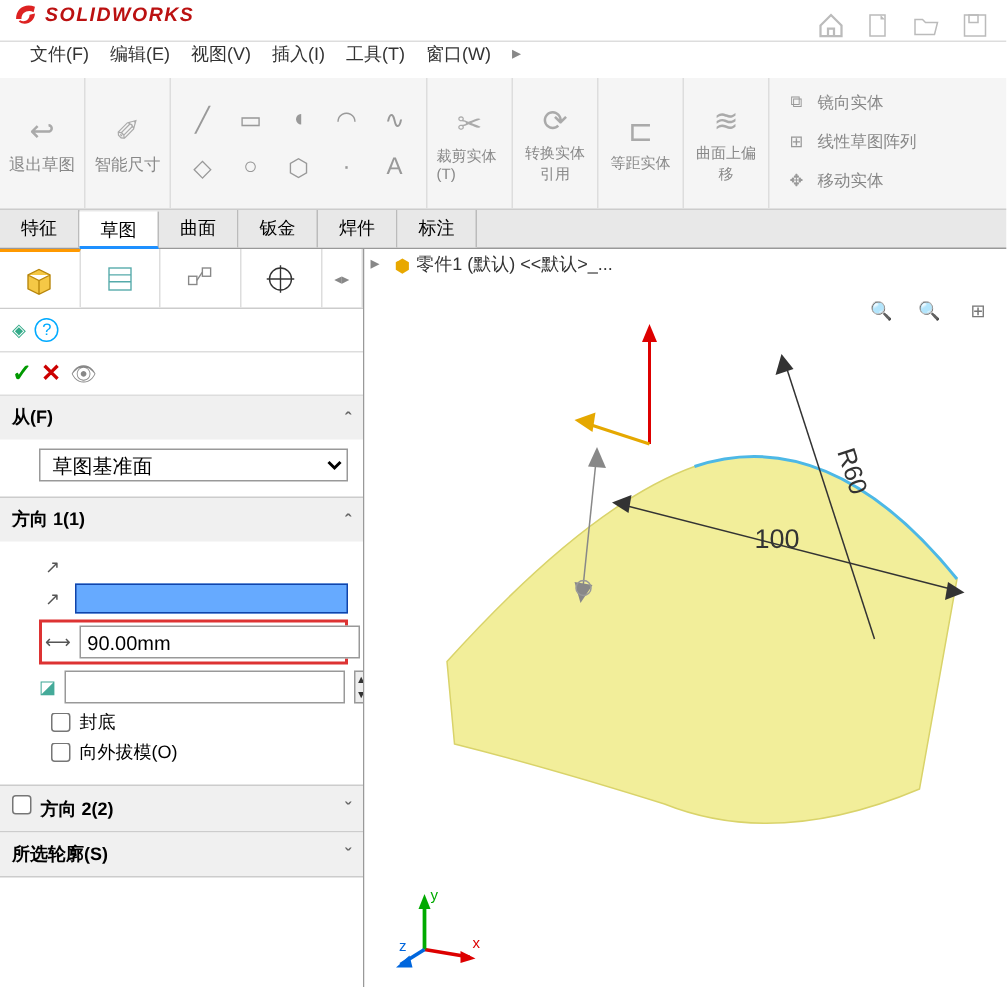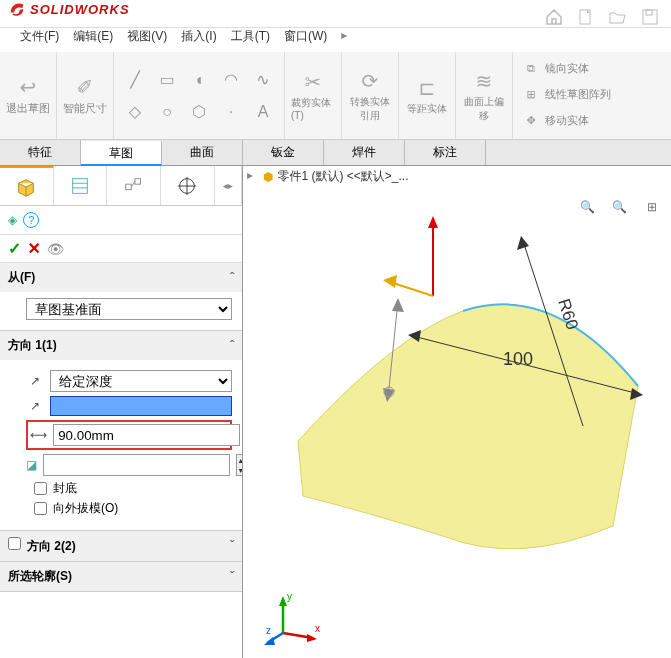--- a/index.html
+++ b/index.html
@@ -18,21 +18,21 @@
 .tb-group { border-right: 1px solid #ddd; padding: 4px 6px; display: flex; flex-direction: column; align-items: center; justify-content: center; }
 .tb-big { width: 44px; height: 70px; display: flex; flex-direction: column; align-items: center; justify-content: center; gap: 2px; color: #888; font-size: 11px; }
 .tb-big .icon { font-size: 20px; color: #aaa; }
 .tb-grid { display: grid; grid-template-columns: repeat(5, 30px); grid-template-rows: repeat(2, 30px); gap: 2px; }
 .tb-grid .sm { display: flex; align-items: center; justify-content: center; color: #999; font-size: 16px; }
 .tb-right { display: flex; flex-direction: column; gap: 2px; padding: 4px 8px; }
 .tb-right .row { display: flex; align-items: center; gap: 4px; color: #888; font-size: 11px; height: 24px; }
 .tb-right .row .icon { width: 20px; text-align: center; color: #999; }
 
 .tabs { height: 26px; display: flex; border-bottom: 1px solid #999; background: #e8e8e8; }
-.tab { padding: 4px 28px; border-right: 1px solid #bbb; cursor: pointer; background: #e8e8e8; }
+.tab { padding: 4px 14px; border-right: 1px solid #bbb; cursor: pointer; background: #e8e8e8; }
 .tab.active { background: #fff; border-bottom: 2px solid #1e90ff; position: relative; top: 1px; }
 
 .main { display: flex; height: calc(658px - 28px - 24px - 88px - 26px); }
 .side { width: 243px; border-right: 1px solid #999; overflow-y: auto; background: #fff; position: relative; }
 .side-tabs { height: 40px; border-bottom: 1px solid #ccc; display: flex; }
 .side-tabs .st { flex: 1; display: flex; align-items: center; justify-content: center; border-right: 1px solid #ddd; }
 .side-tabs .st.active { background: #fff; border-top: 2px solid #f90; }
 .side-tabs .st svg { width: 22px; height: 22px; }
 
 .feature-title { display: flex; align-items: center; padding: 6px 8px; gap: 6px; border-bottom: 1px solid #ddd; }
@@ -248,23 +248,20 @@
     </div>
 
     <div class="section">
       <div class="section-head">
         <span>方向 1(1)</span>
           <span class="chev">ˆ</span>
       </div>
       <div class="section-body">
         <div class="row-field">
           <span class="ric">↗</span>
-          <select class="sel" style="flex:1">
-            <option>给定深度</option>
-          </select>
         </div>
         <div class="row-field">
           <span class="ric">↗</span>
           <div class="blue-box"></div>
         </div>
         <div class="row-field hl">
           <span class="ric">⟷</span>
           <input class="inp" value="90.00mm" style="">
 
         </div>

